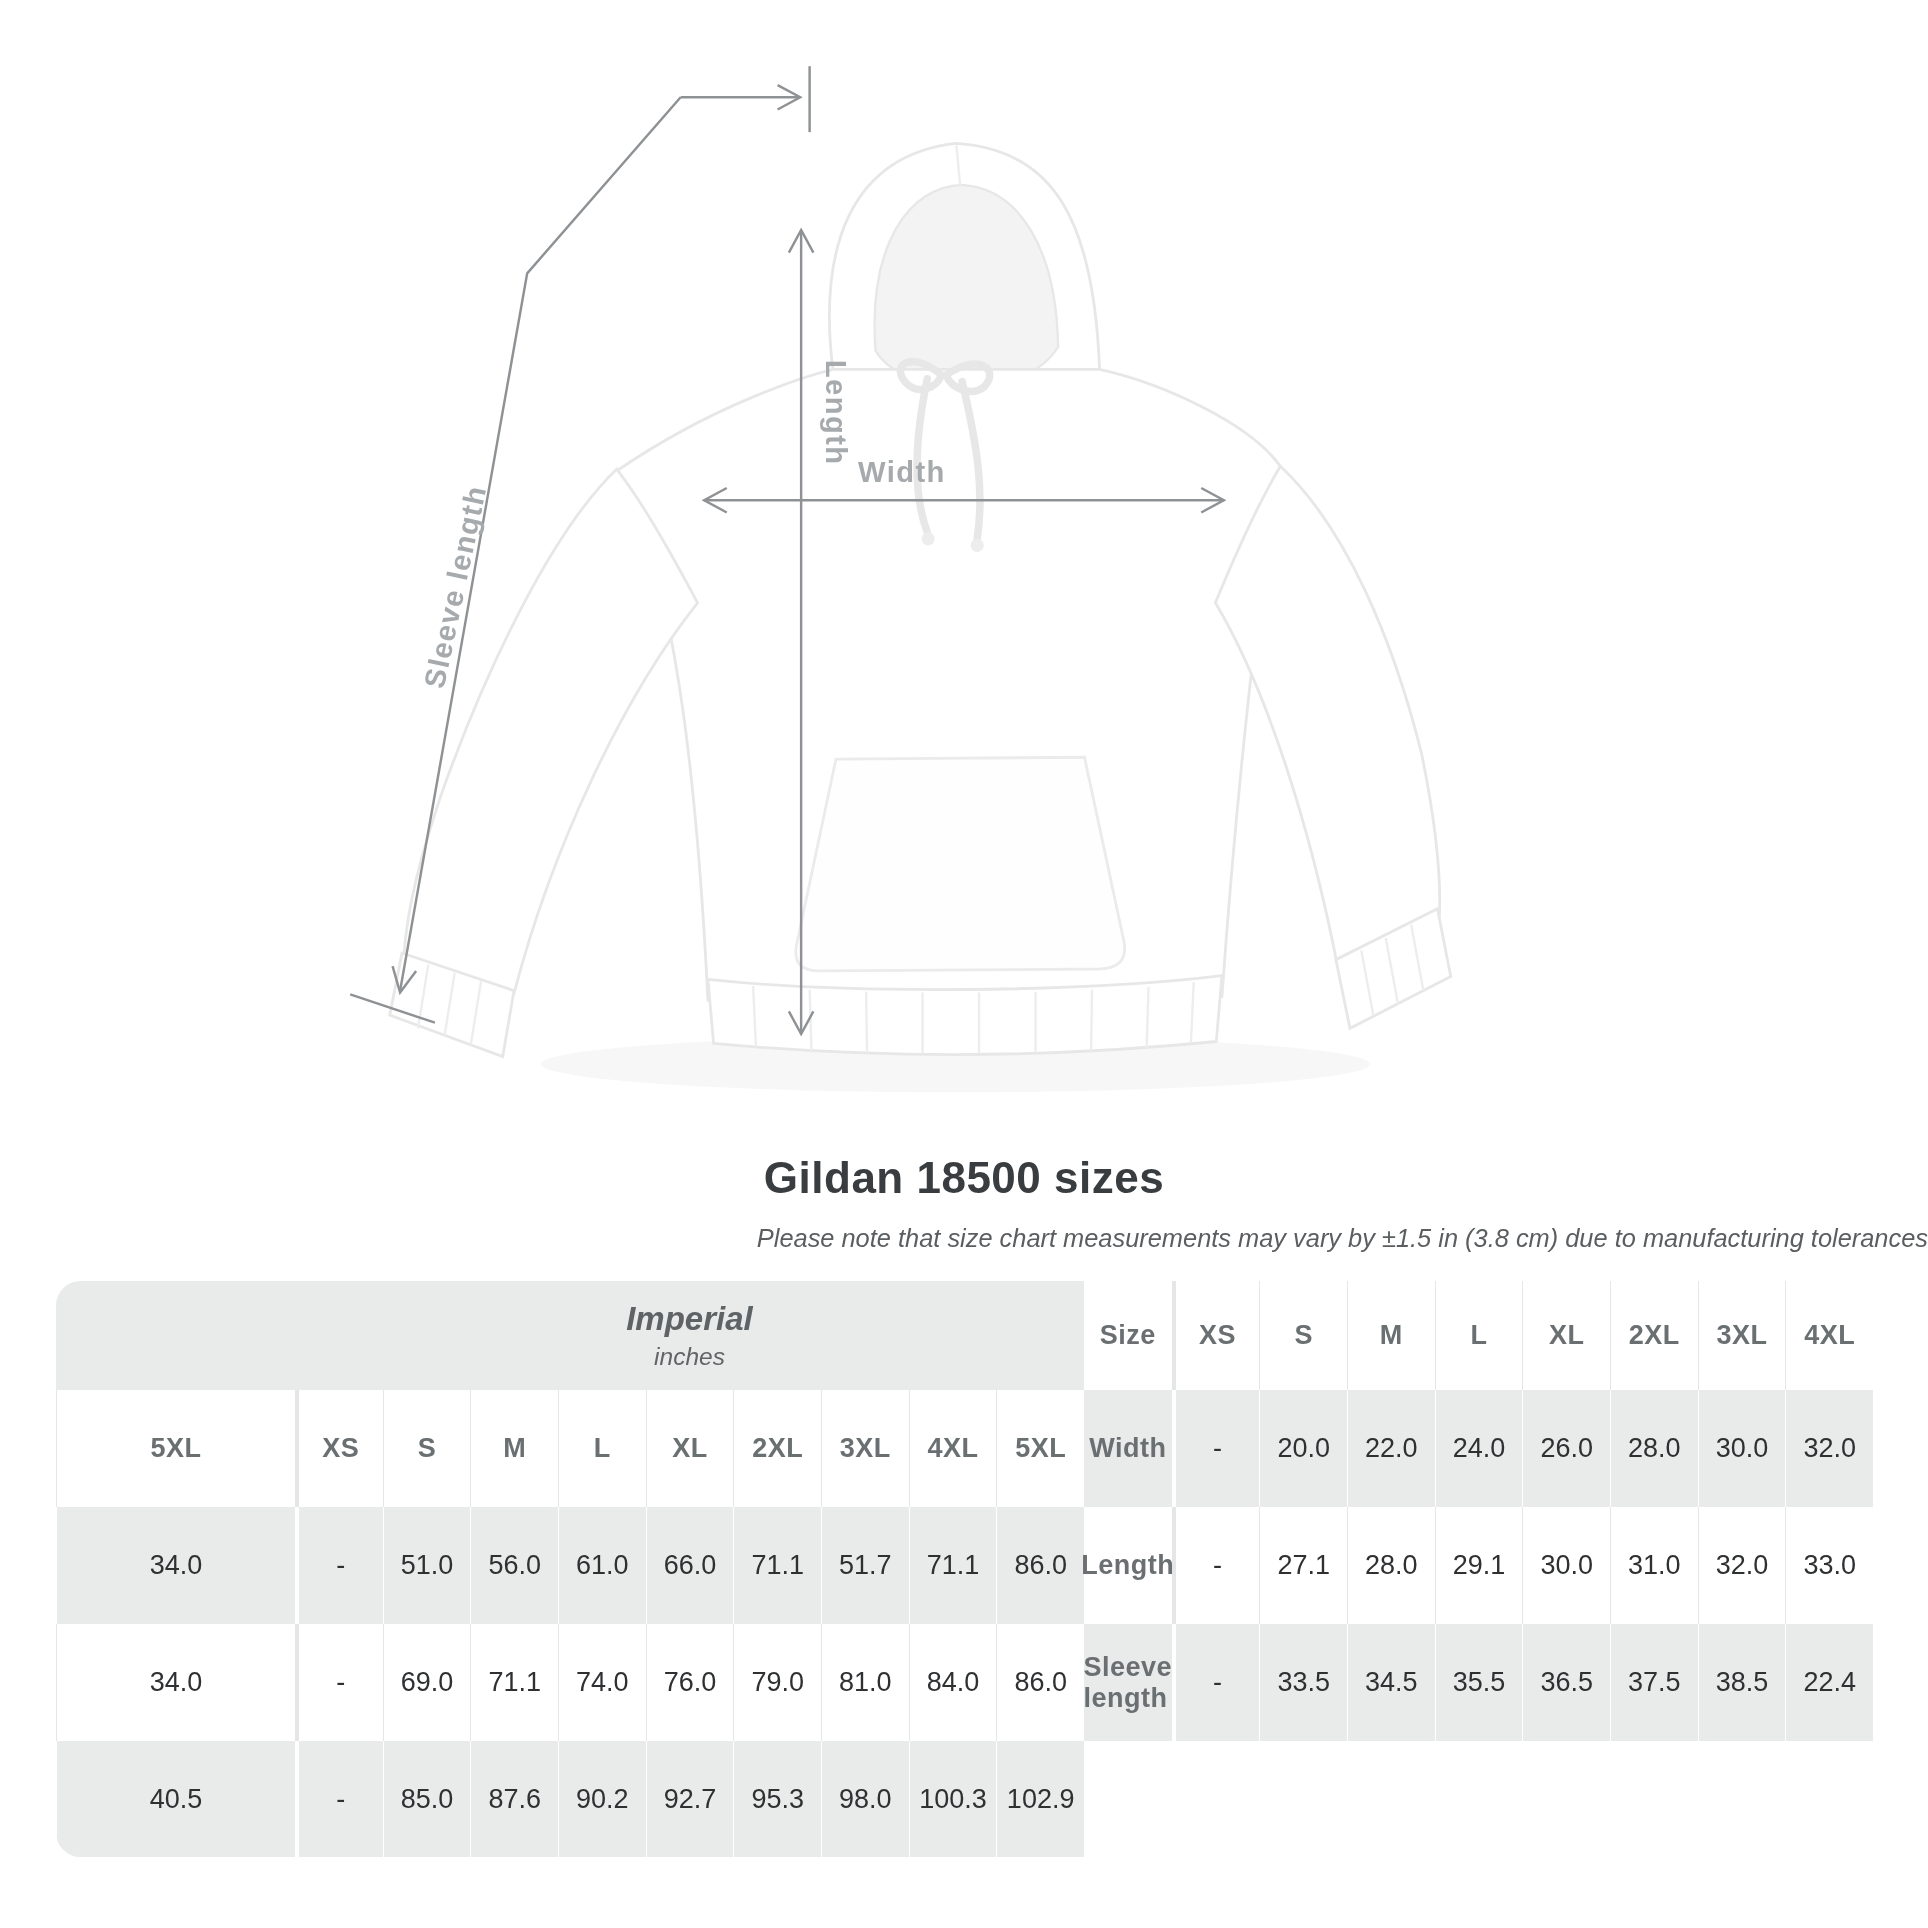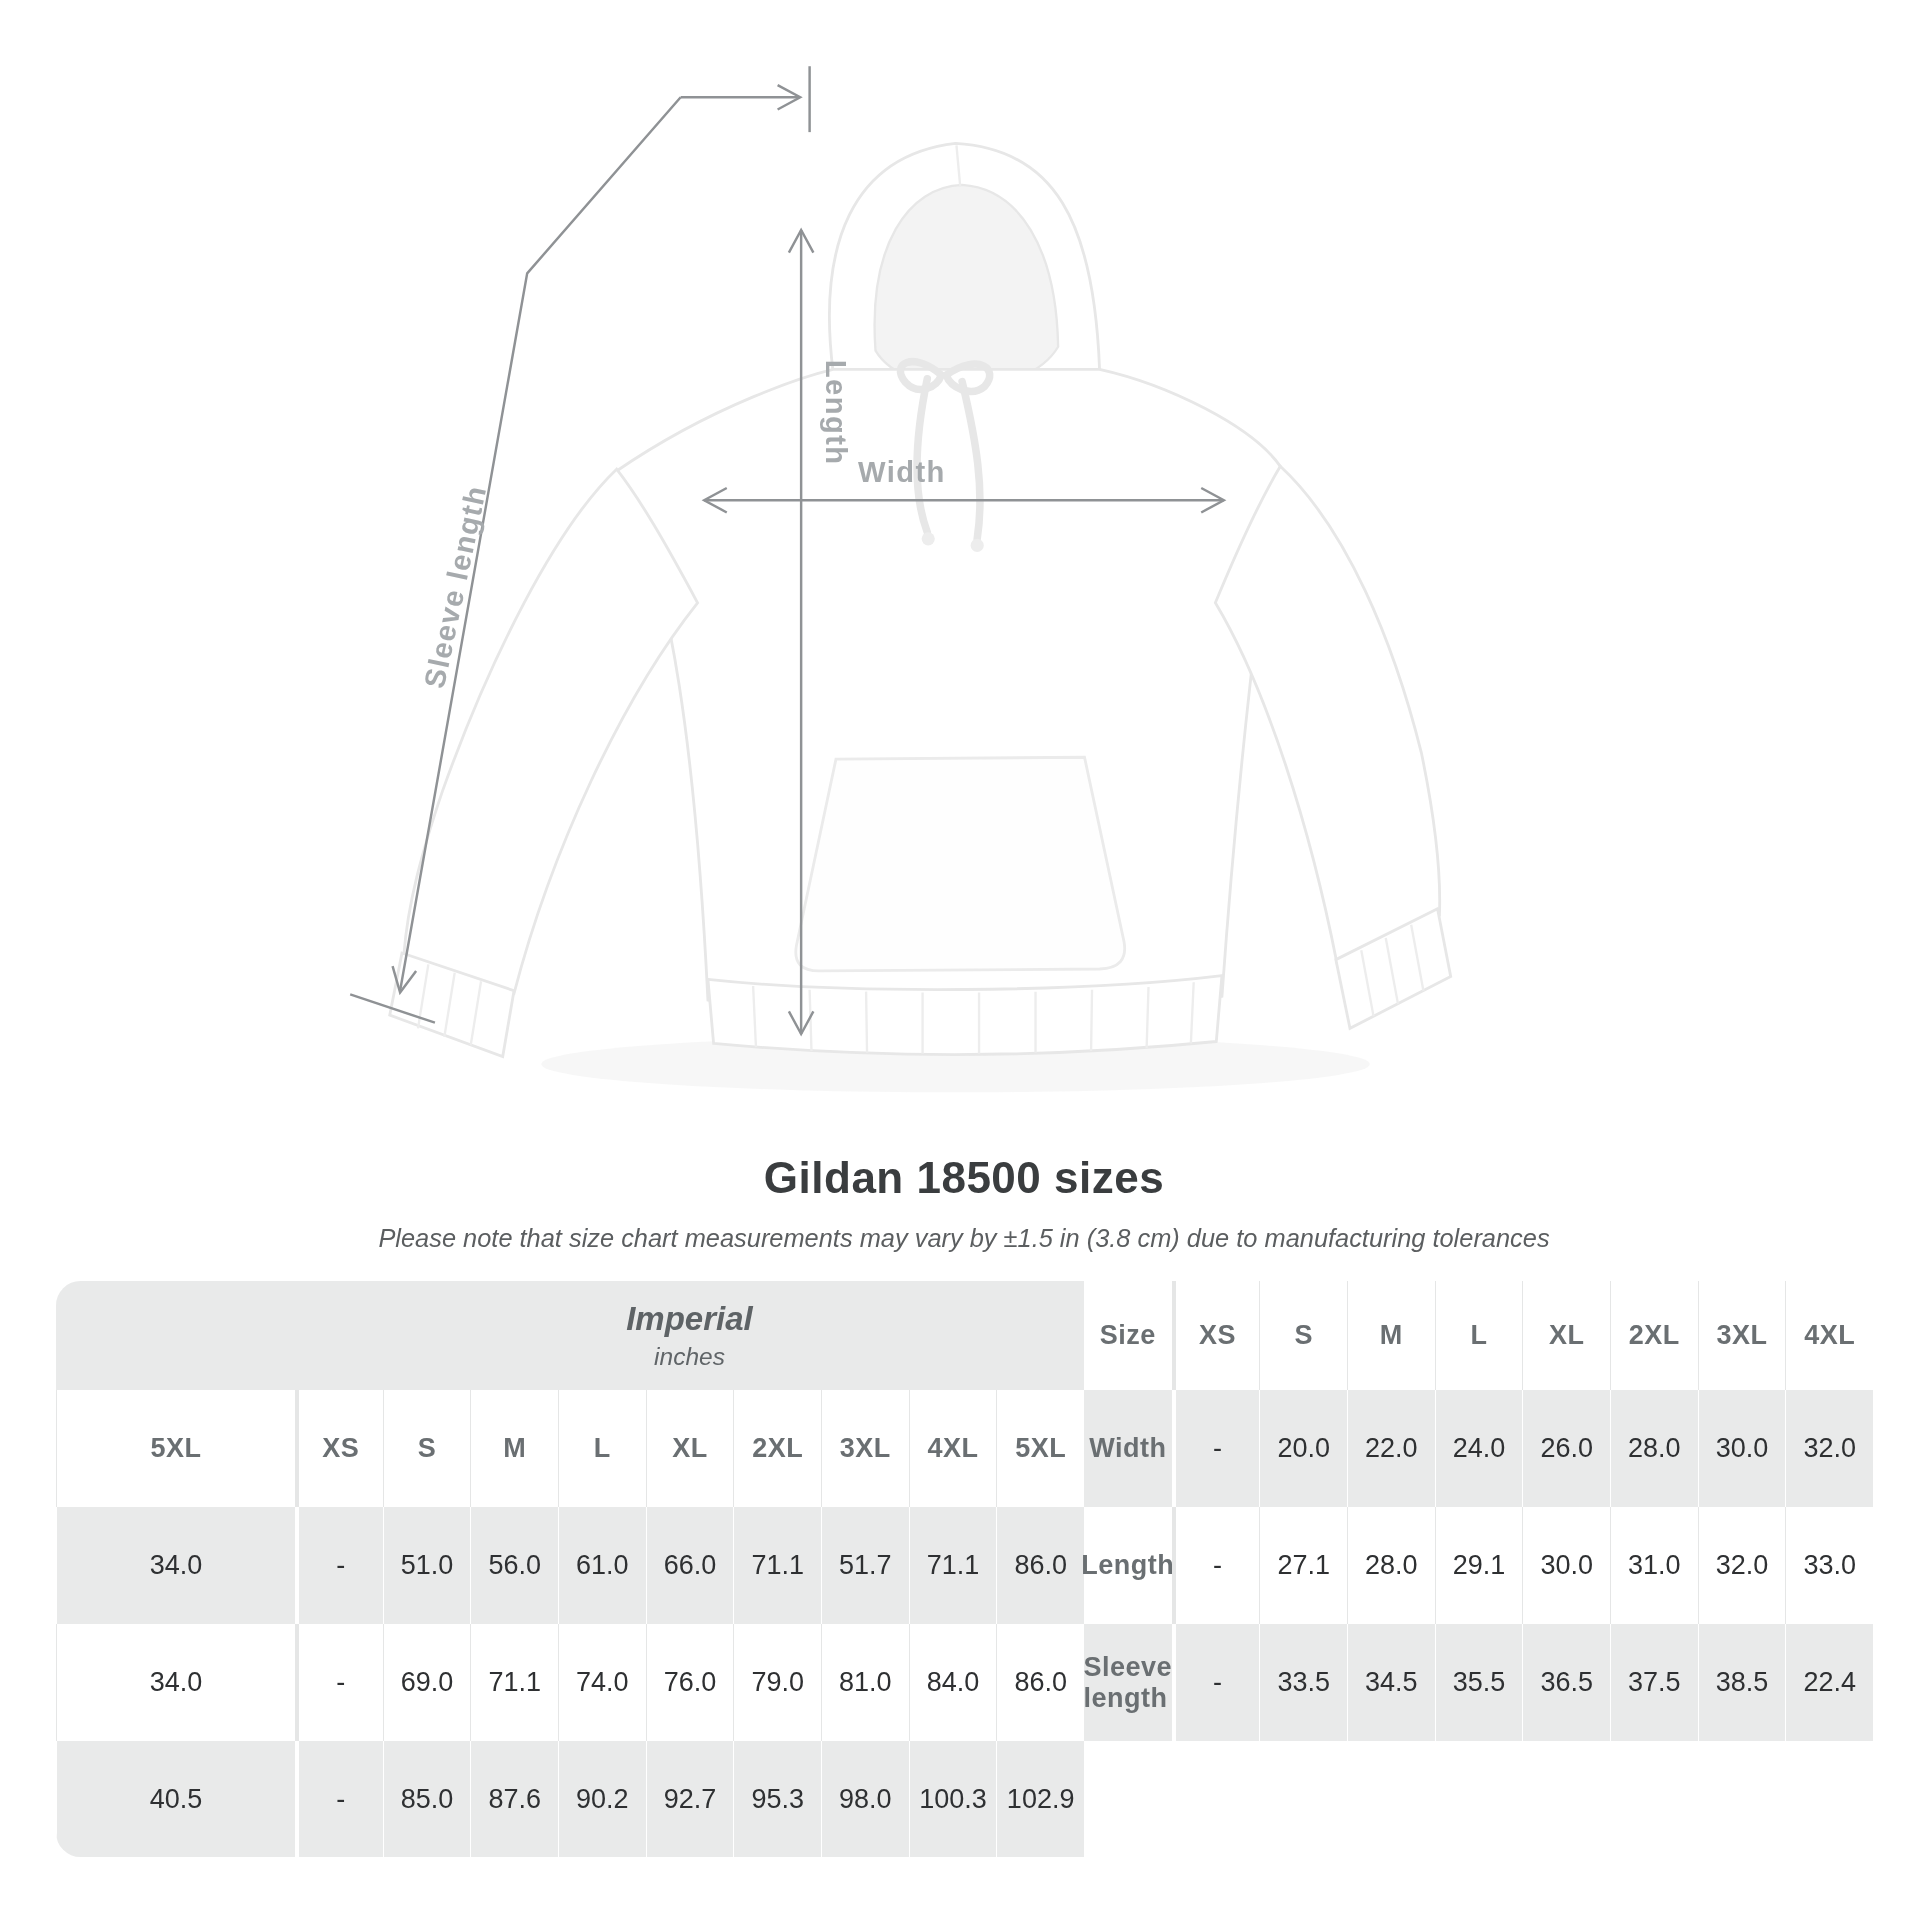--- a/index.html
+++ b/index.html
@@ -17,21 +17,21 @@
   .garment{fill:#ffffff;stroke:#e7e7e7;stroke-width:3;}
   .garment-soft{fill:#f3f3f3;stroke:#e7e7e7;stroke-width:2.5;}
   .seam{stroke:#ededed;stroke-width:2.5;fill:none;}
   .string{stroke:#e7e7e7;stroke-width:8;fill:none;stroke-linecap:round;}
   
   .title{
     position:absolute;top:1147px;left:0;width:1928px;text-align:center;
     font-size:44px;font-weight:bold;color:#3a3d3f;letter-spacing:0.5px;margin-top:6px;
   }
   .subtitle{
-    position:absolute;top:1224px;left:0;width:1928px;text-align:center;
+    position:absolute;top:1224px;left:0;width:1928px;text-align:right;
     font-size:25.4px;font-style:italic;color:#5b5e60;
   }
   
   .table{
     position:absolute;left:56px;top:1281px;width:1817px;height:576px;
     display:grid;grid-template-columns:239px repeat(18,1fr);
     grid-template-rows:109px repeat(4,117px);
     border-radius:24.5px;overflow:hidden;background:#ffffff;
   }
   .cell{display:flex;align-items:center;justify-content:center;min-width:0;}

